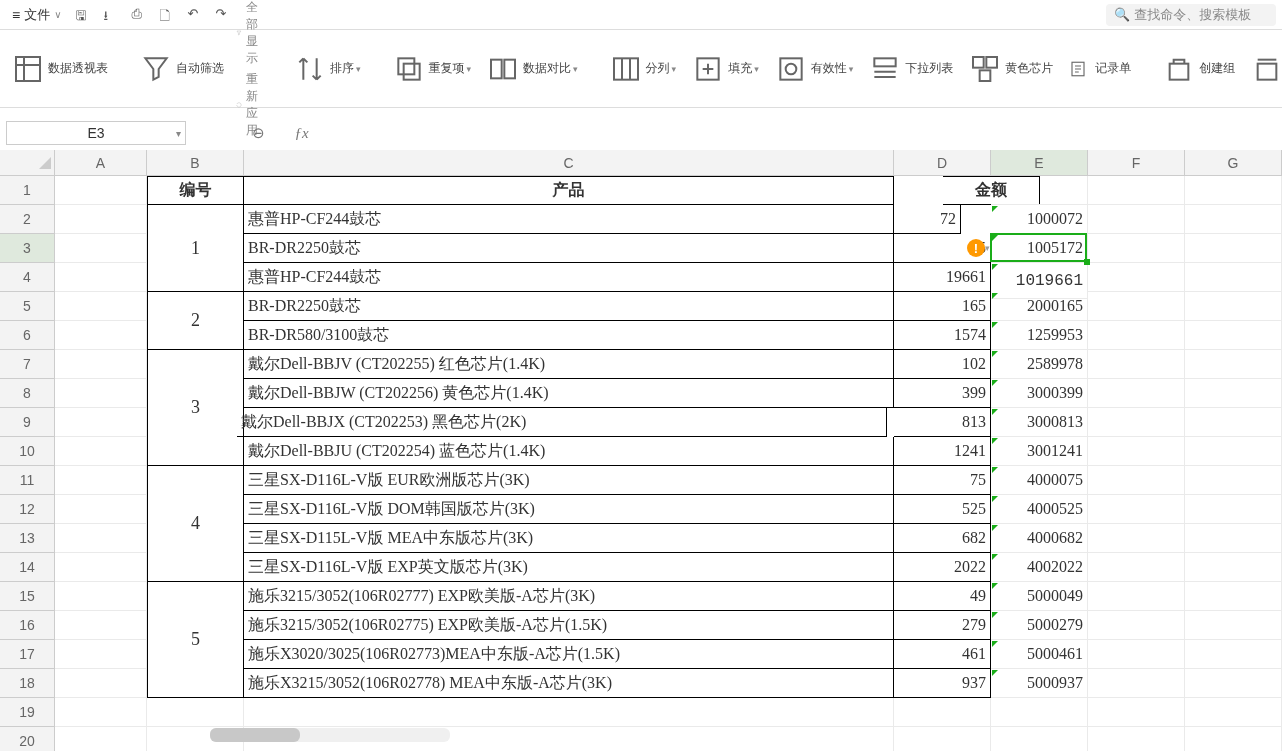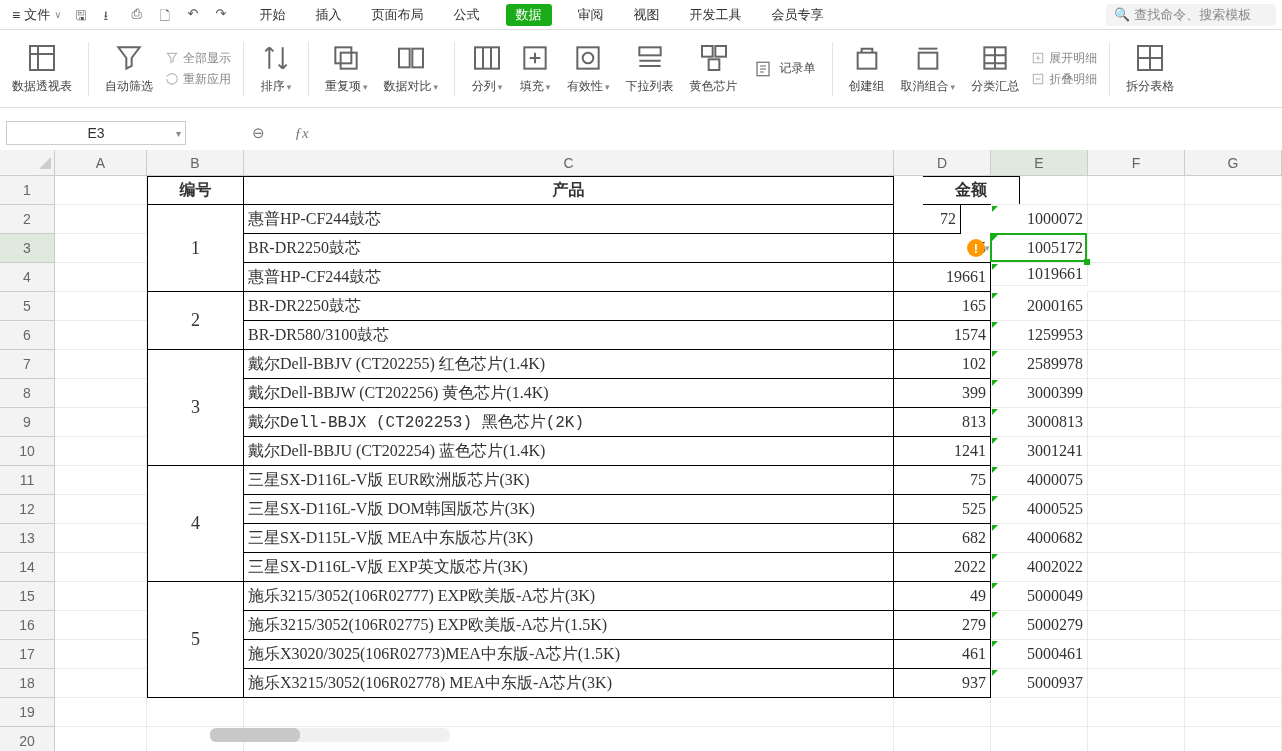--- a/index.html
+++ b/index.html
@@ -8,21 +8,21 @@
 .file-btn { display: flex; align-items: center; gap: 4px; padding: 2px 6px; margin-right: 8px; }
 .menu-icon { font-size: 14px; }
 .chev { font-size: 10px; color: #888; }
 .icon-row { display: flex; gap: 10px; margin-right: 14px; }
 .icon-row span, .icon-row svg { width: 18px; height: 18px; color: #555; }
 .ribbon-tabs { display: flex; gap: 22px; margin-left: 8px; font-size: 13px; }
 .ribbon-tab { padding: 2px 4px; color: #333; }
 .ribbon-tab.active { background: #1aad19; color: #fff; border-radius: 3px; padding: 2px 10px; }
 .search-box { margin-left: auto; display: flex; align-items: center; gap: 4px; background: #f3f3f3; border-radius: 4px; padding: 2px 8px; color: #888; width: 170px; height: 22px; font-size: 13px; }
 .ribbon { height: 78px; border-bottom: 1px solid #ddd; display: flex; align-items: center; padding: 0 8px; gap: 8px; }
-.rgroup { display: flex; flex-direction: column; align-items: center; gap: 4px; padding: 0 4px; }
+.rgroup { display: flex; flex-direction: row; align-items: center; gap: 4px; padding: 0 4px; }
 .rgroup .lbl { font-size: 12px; color: #444; white-space: nowrap; }
 .rgroup .drop { font-size: 9px; color: #888; margin-left: 2px; }
 .divider { width: 1px; height: 54px; background: #e3e3e3; margin: 0 4px; }
 .small-col { display: flex; flex-direction: column; gap: 4px; font-size: 12px; color: #888; }
 .small-col span { display: flex; align-items: center; gap: 4px; }
 .big-icon { width: 32px; height: 32px; display: flex; align-items: center; justify-content: center; }
 .formula-bar { height: 34px; display: flex; align-items: center; gap: 6px; padding: 0 6px; margin-top: 8px; }
 .name-box { width: 180px; height: 24px; border: 1px solid #ccc; display: flex; align-items: center; justify-content: center; font-size: 14px; position: relative; }
 .name-box .nbchev { position: absolute; right: 4px; color: #888; font-size: 10px; }
 .fb-icons { display: flex; gap: 30px; margin-left: 60px; align-items: center; }
@@ -66,31 +66,20 @@
     <span class="chev">∨</span>
   </div>
   <div class="icon-row">
     <span>🖫</span>
     <span>⭳</span>
     <span>⎙</span>
     <span>🗋</span>
     <span>↶</span>
     <span>↷</span>
   </div>
-  <div class="ribbon-tabs" id="ribbon-tabs">
-      <span class="ribbon-tab">开始</span>
-      <span class="ribbon-tab">插入</span>
-      <span class="ribbon-tab">页面布局</span>
-      <span class="ribbon-tab">公式</span>
-      <span class="ribbon-tab active">数据</span>
-      <span class="ribbon-tab">审阅</span>
-      <span class="ribbon-tab">视图</span>
-      <span class="ribbon-tab">开发工具</span>
-      <span class="ribbon-tab">会员专享</span>
-    </div>
   <div class="search-box">
     <span>🔍</span>
     <span>查找命令、搜索模板</span>
   </div>
 </div>
 
 <div class="ribbon">
   <div class="rgroup">
     <div class="big-icon">
         <svg viewBox="0 0 24 24" fill="none" stroke="#666" stroke-width="1.5">
@@ -373,54 +362,54 @@
       <div class="cell " style="left: 1130px; top: 522px; width: 97px; height: 29px;"></div>
       <div class="cell " style="left: 0px; top: 551px; width: 92px; height: 29px;"></div>
       <div class="cell " style="left: 92px; top: 551px; width: 97px; height: 29px;"></div>
       <div class="cell " style="left: 189px; top: 551px; width: 650px; height: 29px;"></div>
       <div class="cell " style="left: 839px; top: 551px; width: 97px; height: 29px;"></div>
       <div class="cell " style="left: 936px; top: 551px; width: 97px; height: 29px;"></div>
       <div class="cell " style="left: 1033px; top: 551px; width: 97px; height: 29px;"></div>
       <div class="cell " style="left: 1130px; top: 551px; width: 97px; height: 29px;"></div>
       <div class="cell ctr bt bl bir bib" style="left: 92px; top: 0px; width: 97px; height: 29px;">编号</div>
       <div class="cell ctr bt bir bib" style="left: 189px; top: 0px; width: 650px; height: 29px;">产品</div>
-      <div class="cell ctr bt br bib" style="left: 868px; top: 0px; width: 97px; height: 29px;">金额</div>
+      <div class="cell ctr bt br bib" style="left: 888px; top: 0px; width: 97px; height: 29px;">金额</div>
       <div class="cell " style="left: 936px; top: 0px; width: 97px; height: 29px;"></div>
       <div class="cell ctr bl bir bib" style="left: 92px; top: 29px; width: 97px; height: 87px; font-size: 18px;">1</div>
       <div class="cell bib bir" style="left: 189px; top: 29px; width: 650px; height: 29px;">惠普HP-CF244鼓芯</div>
       <div class="cell num bib br" style="left: 809px; top: 29px; width: 97px; height: 29px;">72</div>
       <div class="cell num" style="left: 936px; top: 29px; width: 97px; height: 29px;">1000072</div>
       <div class="tri" style="left: 937px; top: 30px;"></div>
       <div class="cell bib bir" style="left: 189px; top: 58px; width: 650px; height: 29px;">BR-DR2250鼓芯</div>
       <div class="cell num bib br" style="left: 839px; top: 58px; width: 97px; height: 29px;">5</div>
       <div class="cell num" style="left: 936px; top: 58px; width: 97px; height: 29px;">1005172</div>
       <div class="tri" style="left: 937px; top: 59px;"></div>
       <div class="cell bib bir" style="left: 189px; top: 87px; width: 650px; height: 29px;">惠普HP-CF244鼓芯</div>
       <div class="cell num bib br" style="left: 839px; top: 87px; width: 97px; height: 29px;">19661</div>
-      <div class="cell num" style="left: 936px; top: 87px; width: 97px; height: 23px;">1019661</div>
+      <div class="cell num" style="left: 936px; top: 87px; width: 97px; height: 36px; font-family: Liberation Mono, monospace;">1019661</div>
       <div class="tri" style="left: 937px; top: 88px;"></div>
       <div class="cell ctr bl bir bib" style="left: 92px; top: 116px; width: 97px; height: 58px; font-size: 18px;">2</div>
       <div class="cell bib bir" style="left: 189px; top: 116px; width: 650px; height: 29px;">BR-DR2250鼓芯</div>
       <div class="cell num bib br" style="left: 839px; top: 116px; width: 97px; height: 29px;">165</div>
       <div class="cell num" style="left: 936px; top: 116px; width: 97px; height: 29px;">2000165</div>
       <div class="tri" style="left: 937px; top: 117px;"></div>
       <div class="cell bib bir" style="left: 189px; top: 145px; width: 650px; height: 29px;">BR-DR580/3100鼓芯</div>
       <div class="cell num bib br" style="left: 839px; top: 145px; width: 97px; height: 29px;">1574</div>
       <div class="cell num" style="left: 936px; top: 145px; width: 97px; height: 29px;">1259953</div>
       <div class="tri" style="left: 937px; top: 146px;"></div>
       <div class="cell ctr bl bir bib" style="left: 92px; top: 174px; width: 97px; height: 116px; font-size: 18px;">3</div>
       <div class="cell bib bir" style="left: 189px; top: 174px; width: 650px; height: 29px;">戴尔Dell-BBJV (CT202255) 红色芯片(1.4K)</div>
       <div class="cell num bib br" style="left: 839px; top: 174px; width: 97px; height: 29px;">102</div>
       <div class="cell num" style="left: 936px; top: 174px; width: 97px; height: 29px;">2589978</div>
       <div class="tri" style="left: 937px; top: 175px;"></div>
       <div class="cell bib bir" style="left: 189px; top: 203px; width: 650px; height: 29px;">戴尔Dell-BBJW (CT202256) 黄色芯片(1.4K)</div>
       <div class="cell num bib br" style="left: 839px; top: 203px; width: 97px; height: 29px;">399</div>
       <div class="cell num" style="left: 936px; top: 203px; width: 97px; height: 29px;">3000399</div>
       <div class="tri" style="left: 937px; top: 204px;"></div>
-      <div class="cell bib bir" style="left: 189px; top: 232px; width: 650px; height: 29px; font-family: Liberation Mono, monospace;">戴尔Dell-BBJX (CT202253) 黑色芯片(2K)</div>
+      <div class="cell bib bir" style="left: 182px; top: 232px; width: 650px; height: 29px;">戴尔Dell-BBJX (CT202253) 黑色芯片(2K)</div>
       <div class="cell num bib br" style="left: 839px; top: 232px; width: 97px; height: 29px;">813</div>
       <div class="cell num" style="left: 936px; top: 232px; width: 97px; height: 29px;">3000813</div>
       <div class="tri" style="left: 937px; top: 233px;"></div>
       <div class="cell bib bir" style="left: 189px; top: 261px; width: 650px; height: 29px;">戴尔Dell-BBJU (CT202254) 蓝色芯片(1.4K)</div>
       <div class="cell num bib br" style="left: 839px; top: 261px; width: 97px; height: 29px;">1241</div>
       <div class="cell num" style="left: 936px; top: 261px; width: 97px; height: 29px;">3001241</div>
       <div class="tri" style="left: 937px; top: 262px;"></div>
       <div class="cell ctr bl bir bib" style="left: 92px; top: 290px; width: 97px; height: 116px; font-size: 18px;">4</div>
       <div class="cell bib bir" style="left: 189px; top: 290px; width: 650px; height: 29px;">三星SX-D116L-V版 EUR欧洲版芯片(3K)</div>
       <div class="cell num bib br" style="left: 839px; top: 290px; width: 97px; height: 29px;">75</div>

